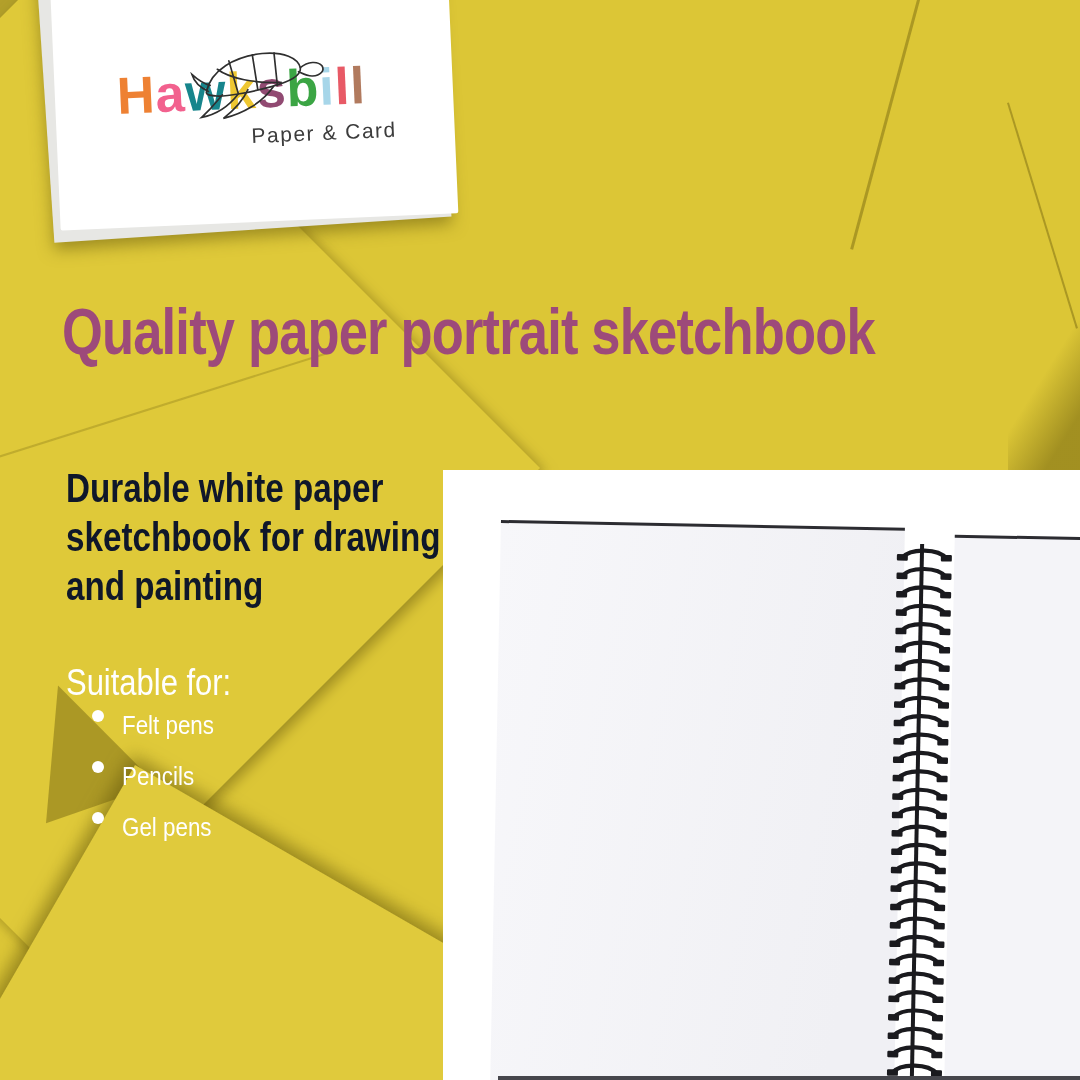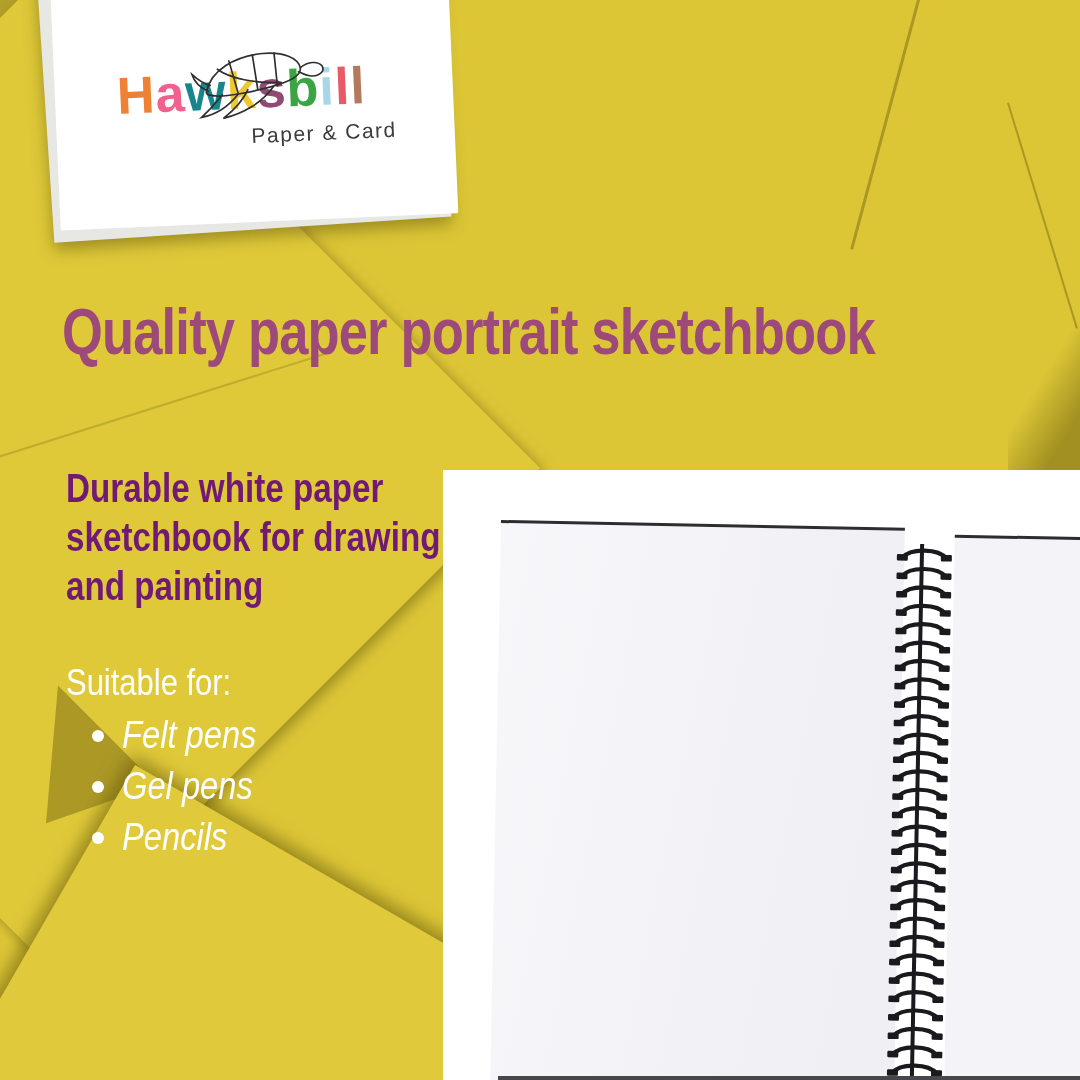--- a/index.html
+++ b/index.html
@@ -53,33 +53,33 @@
     position:absolute;left:62px;top:202px;width:278px;text-align:right;
     font-size:21px;letter-spacing:1.5px;font-weight:500;
   }
   .turtle{position:absolute;left:124px;top:116px;width:158px;height:94px;}
   
   .headline{
     position:absolute;left:62px;top:300px;margin:0;
     font-size:64px;font-weight:bold;letter-spacing:-1px;line-height:1;
     transform:scaleX(0.82);transform-origin:left center;white-space:nowrap;
   }
-  .description{position:absolute;left:66px;top:464px;color:#701a75;}
+  .description{position:absolute;left:66px;top:464px;color:#0f172a;}
   .description .line{
     font-size:40px;font-weight:bold;line-height:49px;
     transform:scaleX(0.83);transform-origin:left center;white-space:nowrap;
   }
   .suitable-label{
     position:absolute;left:66px;top:662px;color:#ffffff;
     font-size:36px;font-weight:400;transform:scaleX(0.86);transform-origin:left center;
   }
   .bullet-list{position:absolute;left:92px;top:710px;margin:0;padding:0;list-style:none;color:#ffffff;}
   .bullet-item{
-    display:flex;align-items:center;height:51px;
-    font-size:38px;font-weight:400;font-style:italic;
+    display:flex;height:51px;
+    font-size:26px;font-weight:400;
   }
   .bullet-item .dot{
     width:12px;height:12px;border-radius:50%;background:#ffffff;
     margin-right:18px;flex:0 0 auto;
   }
   .bullet-item .txt{transform:scaleX(0.86);transform-origin:left center;white-space:nowrap;}
   
   .photo{
     position:absolute;left:443px;top:470px;width:637px;height:610px;
     background:#ffffff;overflow:hidden;
@@ -140,25 +140,25 @@
   </div>
 
   <div class="suitable-label">Suitable for:</div>
   <ul class="bullet-list">
     <li class="bullet-item">
       <span class="dot"></span>
       <span class="txt">Felt pens</span>
     </li>
     <li class="bullet-item">
       <span class="dot"></span>
-      <span class="txt">Gel pens</span>
+      <span class="txt">Pencils</span>
     </li>
     <li class="bullet-item">
       <span class="dot"></span>
-      <span class="txt">Pencils</span>
+      <span class="txt">Gel pens</span>
     </li>
   </ul>
 
   <div class="photo">
     <div class="book">
       <div class="page-left"></div>
       <div class="page-right"></div>
       <svg class="spiral" id="spiral-svg" width="64" height="562" viewBox="0 0 64 562">
           <rect x="27.5" y="6" width="4" height="556" fill="#1a1a1e"></rect>
           <path d="M10 20 C 18 10, 46 10, 54 20" stroke="#1a1a1e" stroke-width="4.2" fill="none" stroke-linecap="round"></path>

